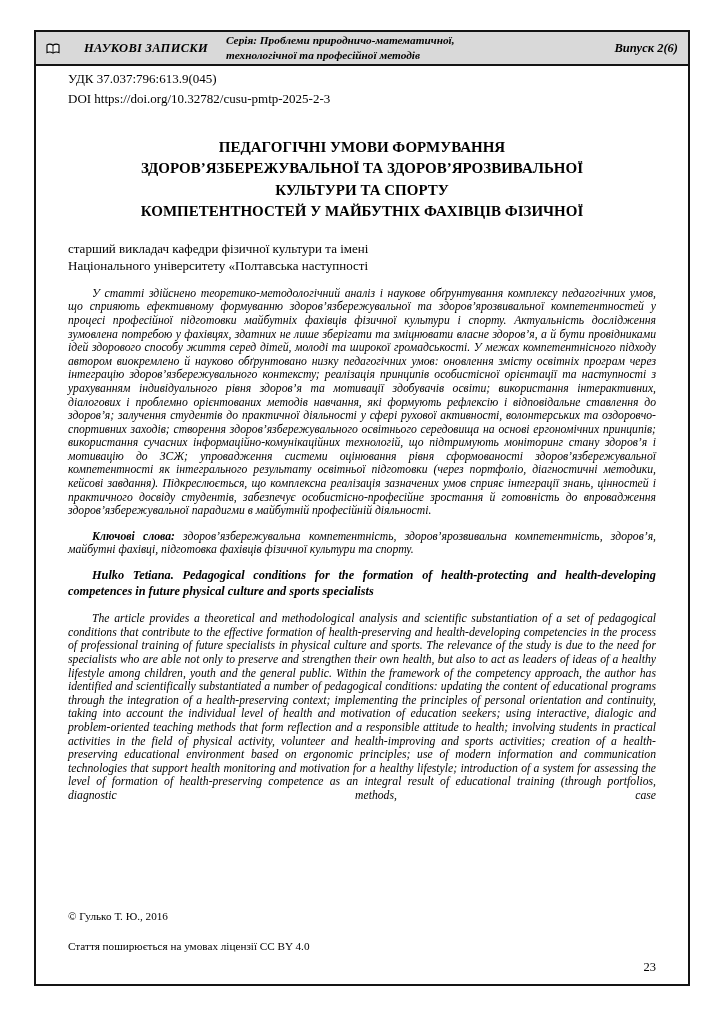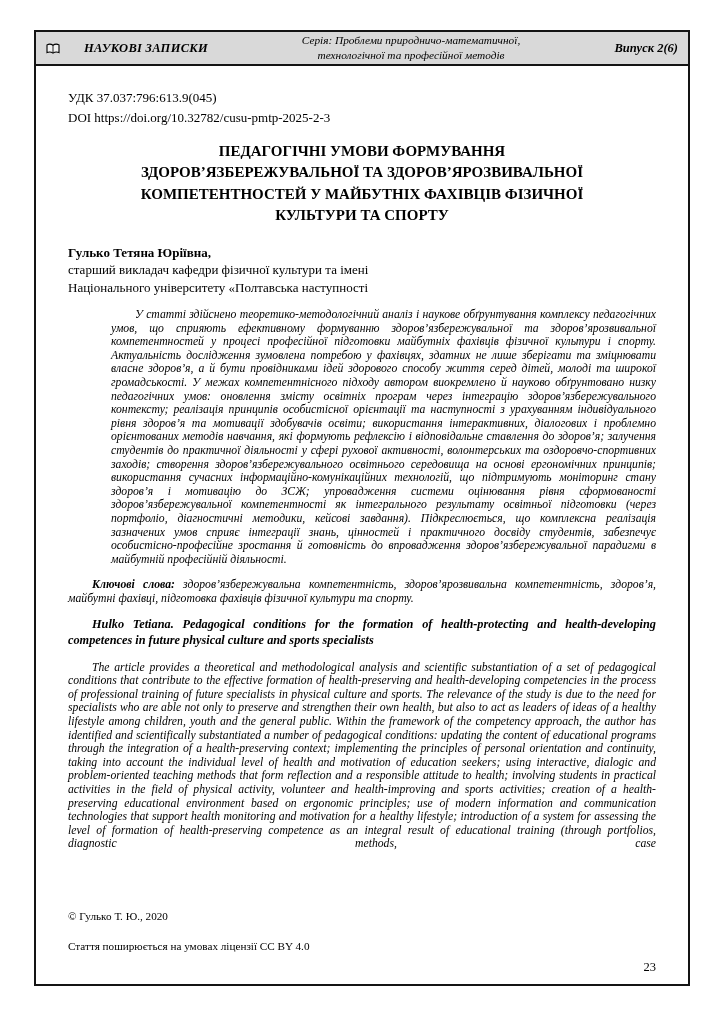--- a/index.html
+++ b/index.html
@@ -22,42 +22,42 @@
     background: #d9d9d9;
     border-bottom: 2px solid #141414;
     padding: 0 10px;
   }
   .header-left {
     width: 180px; display: flex; align-items: center; gap: 24px;
     font-weight: bold; font-style: italic; font-size: 12.5px; letter-spacing: .3px;
   }
   .book-icon { display: inline-flex; flex: none; margin-top: 1px; }
   .header-center {
-    flex: 1; text-align: center;
-    font-weight: normal; font-style: italic;
+    flex: 1; 
+    font-weight: bold; font-style: italic;
     font-size: 11.3px; line-height: 1.32;
   }
   .header-right {
     width: 82px; text-align: right;
     font-weight: bold; font-style: italic; font-size: 12.5px;
   }
-  .content { padding: 22px 32px 0; height: 852px; overflow: hidden; box-sizing: content-box; }
+  .content { padding: 3px 32px 0; height: 852px; overflow: hidden; box-sizing: content-box; }
   .meta { font-size: 13px; line-height: 1.5; }
   .title {
-    margin-top: 14px; padding: 0 6px;
+    margin-top: 29px; padding: 0 6px;
     text-align: center; font-weight: bold;
     font-size: 15px; line-height: 1.42;
   }
   .author { margin-top: 18px; font-size: 13px; line-height: 1.33; }
   .author .name { font-weight: bold; }
   .abstract, .keywords, .en-abstract {
     font-style: italic; font-size: 11.7px; line-height: 13.6px;
     text-align: justify; text-indent: 24px;
   }
-  .abstract { margin-top: 12px; margin-left: 43px; }
+  .abstract { margin-top: 12px; }
   .keywords { margin-top: 8px; }
   .keywords .kw-label { font-weight: bold; }
   .en-heading {
     margin-top: 10px; font-weight: bold; font-style: italic;
     font-size: 12.3px; line-height: 1.28;
     text-align: justify; text-indent: 24px;
   }
   .en-abstract { margin-top: 2px; text-align-last: justify; }
   .footer { position: absolute; left: 32px; bottom: 30px; font-size: 11.2px; line-height: 1.3; }
   .footer .line2 { margin-top: 16px; }
@@ -88,39 +88,38 @@
 
     <div class="content">
       <div class="meta">
         <div>УДК 37.037:796:613.9(045)</div>
         <div>DOI https://doi.org/10.32782/cusu-pmtp-2025-2-3</div>
       </div>
 
       <div class="title">
         <div>ПЕДАГОГІЧНІ УМОВИ ФОРМУВАННЯ</div>
         <div>ЗДОРОВ’ЯЗБЕРЕЖУВАЛЬНОЇ ТА ЗДОРОВ’ЯРОЗВИВАЛЬНОЇ</div>
+        <div>КУЛЬТУРИ ТА СПОРТУ</div>
         <div>КОМПЕТЕНТНОСТЕЙ У МАЙБУТНІХ ФАХІВЦІВ ФІЗИЧНОЇ</div>
-        <div>КУЛЬТУРИ ТА СПОРТУ</div>
       </div>
 
       <div class="author">
-        <div class="name">Гулько Тетяна Юріївна,</div>
         <div>старший викладач кафедри фізичної культури та імені</div>
         <div>Національного університету «Полтавська наступності</div>
       </div>
 
       <p class="abstract">У статті здійснено теоретико-методологічний аналіз і наукове обґрунтування комплексу педагогічних умов, що сприяють ефективному формуванню здоров’язбережувальної та здоров’ярозвивальної компетентностей у процесі професійної підготовки майбутніх фахівців фізичної культури і спорту. Актуальність дослідження зумовлена потребою у фахівцях, здатних не лише зберігати та зміцнювати власне здоров’я, а й бути провідниками ідей здорового способу життя серед дітей, молоді та широкої громадськості. У межах компетентнісного підходу автором виокремлено й науково обґрунтовано низку педагогічних умов: оновлення змісту освітніх програм через інтеграцію здоров’язбережувального контексту; реалізація принципів особистісної орієнтації та наступності з урахуванням індивідуального рівня здоров’я та мотивації здобувачів освіти; використання інтерактивних, діалогових і проблемно орієнтованих методів навчання, які формують рефлексію і відповідальне ставлення до здоров’я; залучення студентів до практичної діяльності у сфері рухової активності, волонтерських та оздоровчо-спортивних заходів; створення здоров’язбережувального освітнього середовища на основі ергономічних принципів; використання сучасних інформаційно-комунікаційних технологій, що підтримують моніторинг стану здоров’я і мотивацію до ЗСЖ; упровадження системи оцінювання рівня сформованості здоров’язбережувальної компетентності як інтегрального результату освітньої підготовки (через портфоліо, діагностичні методики, кейсові завдання). Підкреслюється, що комплексна реалізація зазначених умов сприяє інтеграції знань, цінностей і практичного досвіду студентів, забезпечує особистісно-професійне зростання й готовність до впровадження здоров’язбережувальної парадигми в майбутній професійній діяльності.</p>
 
       <p class="keywords"><span class="kw-label">Ключові слова:</span><span> здоров’язбережувальна компетентність, здоров’ярозвивальна компетентність, здоров’я, майбутні фахівці, підготовка фахівців фізичної культури та спорту.</span></p>
 
       <p class="en-heading">Hulko Tetiana. Pedagogical conditions for the formation of health-protecting and health-developing competences in future physical culture and sports specialists</p>
 
       <p class="en-abstract">The article provides a theoretical and methodological analysis and scientific substantiation of a set of pedagogical conditions that contribute to the effective formation of health-preserving and health-developing competencies in the process of professional training of future specialists in physical culture and sports. The relevance of the study is due to the need for specialists who are able not only to preserve and strengthen their own health, but also to act as leaders of ideas of a healthy lifestyle among children, youth and the general public. Within the framework of the competency approach, the author has identified and scientifically substantiated a number of pedagogical conditions: updating the content of educational programs through the integration of a health-preserving context; implementing the principles of personal orientation and continuity, taking into account the individual level of health and motivation of education seekers; using interactive, dialogic and problem-oriented teaching methods that form reflection and a responsible attitude to health; involving students in practical activities in the field of physical activity, volunteer and health-improving and sports activities; creation of a health-preserving educational environment based on ergonomic principles; use of modern information and communication technologies that support health monitoring and motivation for a healthy lifestyle; introduction of a system for assessing the level of formation of health-preserving competence as an integral result of educational training (through portfolios, diagnostic methods, case</p>
     </div>
 
     <div class="footer">
-      <div>© Гулько Т. Ю., 2020</div>
+      <div>© Гулько Т. Ю., 2016</div>
       <div class="line2">Стаття поширюється на умовах ліцензії CC BY 4.0</div>
     </div>
 
     <div class="page-number">23</div>
   </div>
 </div>
 
 </body></html>

